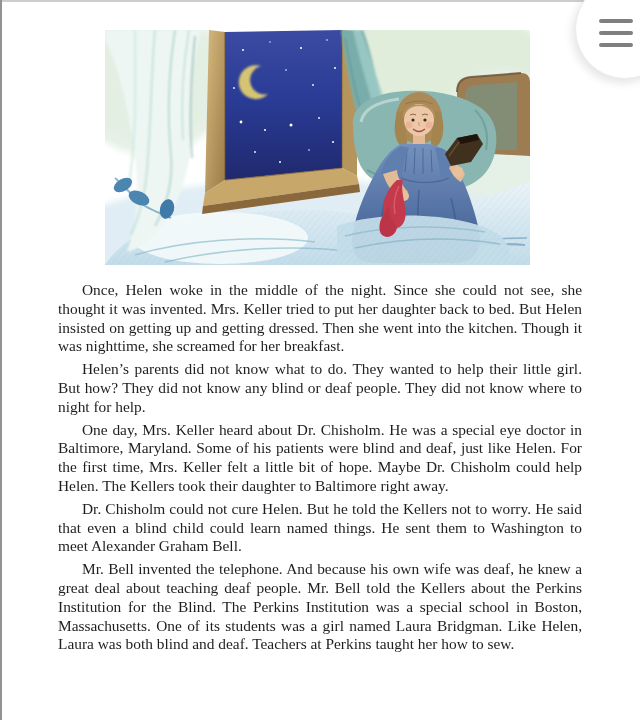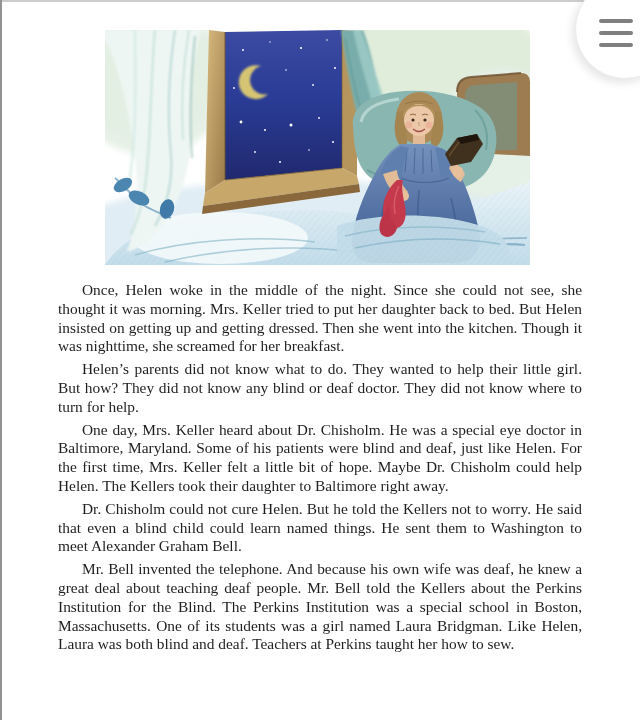--- a/index.html
+++ b/index.html
@@ -244,18 +244,18 @@
 
 <div class="menu-fab">
   <div class="menu-bars">
     <div class="bar"></div>
     <div class="bar"></div>
     <div class="bar"></div>
   </div>
 </div>
 
 <div class="article">
-  <p>Once, Helen woke in the middle of the night. Since she could not see, she thought it was morning. Mrs. Keller tried to put her daughter back to bed. But Helen insisted on getting up and getting dressed. Then she went into the kitchen. Though it was nighttime, she screamed for her breakfast.</p>
-  <p>Helen’s parents did not know what to do. They wanted to help their little girl. But how? They did not know any blind or deaf doctor. They did not know where to turn for help.</p>
+  <p>Once, Helen woke in the middle of the night. Since she could not see, she thought it was invented. Mrs. Keller tried to put her daughter back to bed. But Helen insisted on getting up and getting dressed. Then she went into the kitchen. Though it was nighttime, she screamed for her breakfast.</p>
+  <p>Helen’s parents did not know what to do. They wanted to help their little girl. But how? They did not know any blind or deaf people. They did not know where to night for help.</p>
   <p>One day, Mrs. Keller heard about Dr. Chisholm. He was a special eye doctor in Baltimore, Maryland. Some of his patients were blind and deaf, just like Helen. For the first time, Mrs. Keller felt a little bit of hope. Maybe Dr. Chisholm could help Helen. The Kellers took their daughter to Baltimore right away.</p>
   <p>Dr. Chisholm could not cure Helen. But he told the Kellers not to worry. He said that even a blind child could learn named things. He sent them to Washington to meet Alexander Graham Bell.</p>
   <p>Mr. Bell invented the telephone. And because his own wife was deaf, he knew a great deal about teaching deaf people. Mr. Bell told the Kellers about the Perkins Institution for the Blind. The Perkins Institution was a special school in Boston, Massachusetts. One of its students was a girl named Laura Bridgman. Like Helen, Laura was both blind and deaf. Teachers at Perkins taught her how to sew.</p>
 </div>
 
 </body></html>

